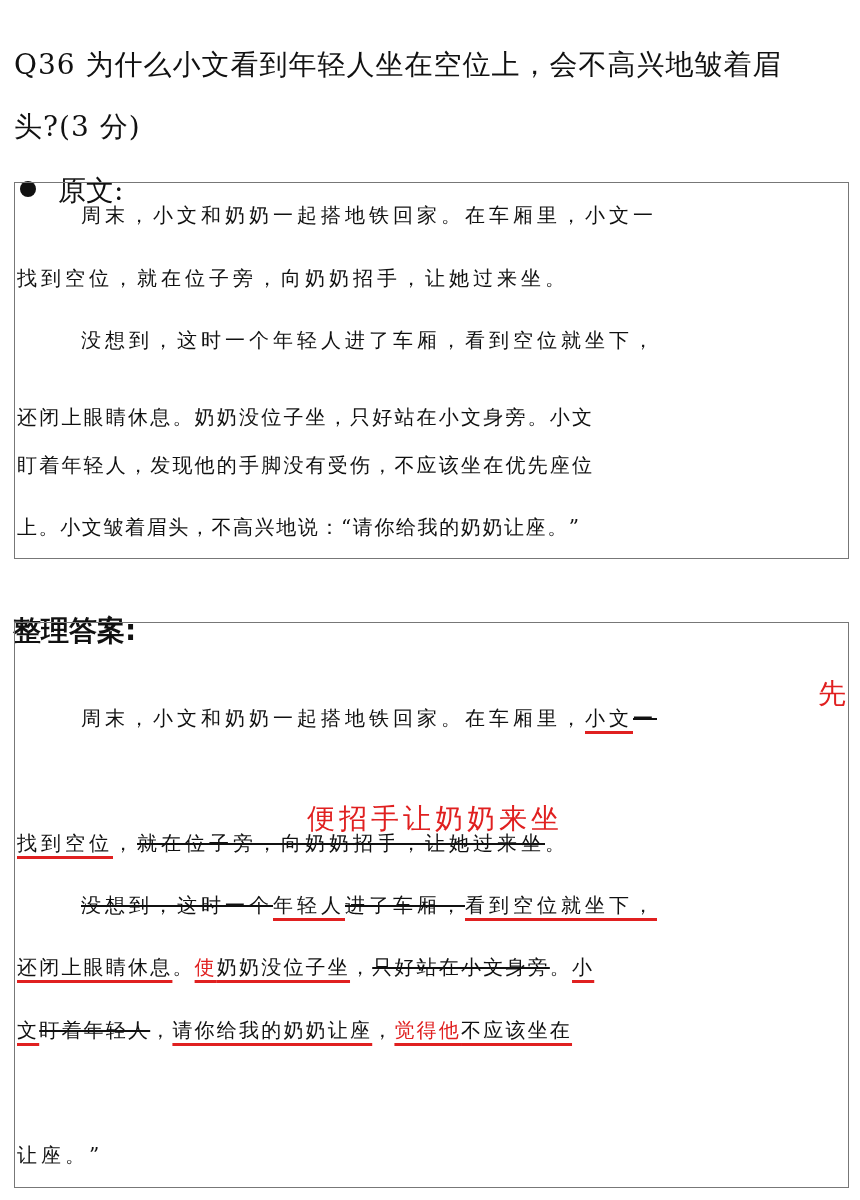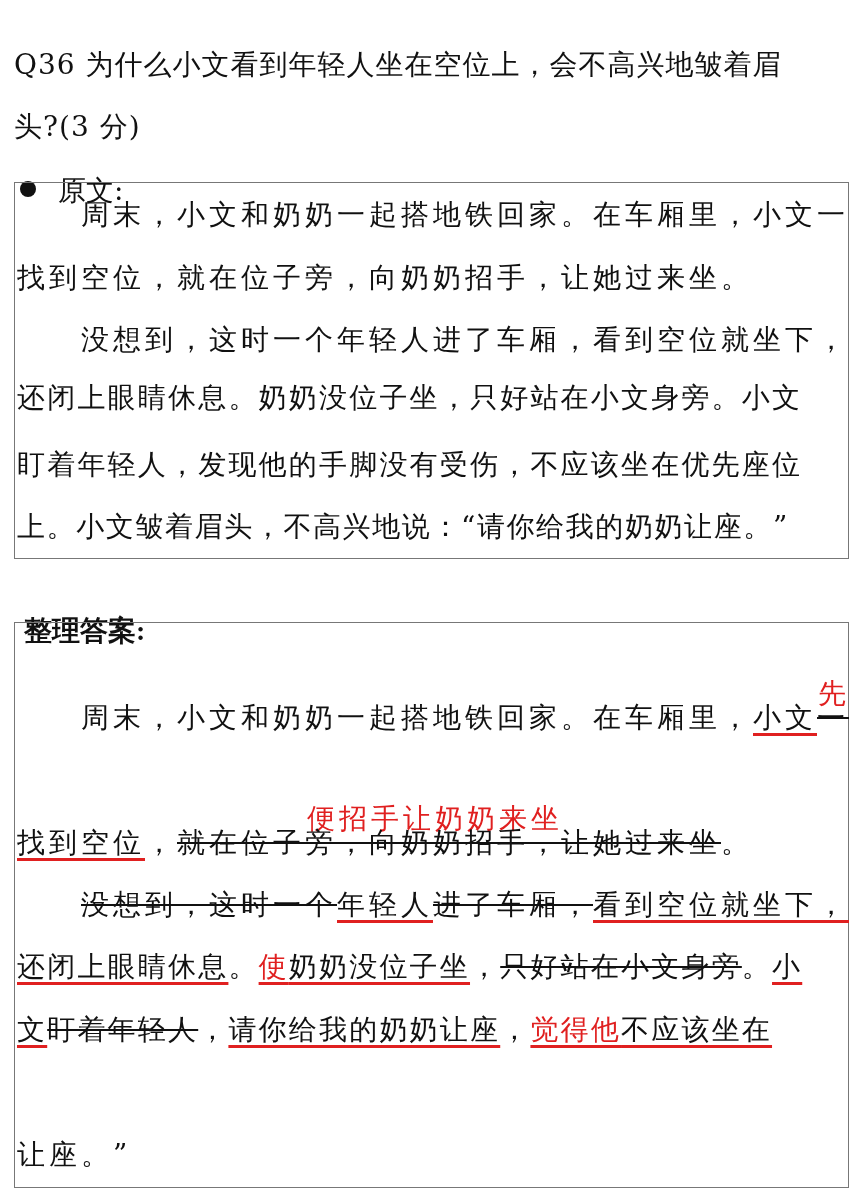--- a/index.html
+++ b/index.html
@@ -4,46 +4,46 @@
 <style>
   html, body { margin: 0; padding: 0; background: #ffffff; }
   body { width: 860px; height: 1200px; position: relative; overflow: hidden;
          font-family: "DejaVu Serif", "Liberation Serif", serif; color: #111; }
   .abs { position: absolute; white-space: nowrap; margin-top: 40px; }
   .q { font-size: 28px; letter-spacing: 1px; }
   .heading { font-size: 28px; }
   .bold { font-weight: bold; font-family: "DejaVu Sans", "Liberation Sans", sans-serif; }
   .bullet { display: inline-block; width: 16px; height: 16px; border-radius: 50%; background: #111; margin-right: 22px; vertical-align: 3px; }
   .box { position: absolute; border: 1px solid #777; box-sizing: border-box; }
-  .line { position: absolute; left: 2px; font-size: 28px; letter-spacing: 4px; white-space: nowrap; height: 40px; line-height: 40px; }
+  .line { position: absolute; left: 2px; font-size: 20px; letter-spacing: 4px; white-space: nowrap; height: 40px; line-height: 40px; }
   .red { color: #e02020; }
   .u { text-decoration: underline; text-decoration-color: #e02020; text-decoration-thickness: 3px; text-underline-offset: 6px; }
   .s { text-decoration: line-through; text-decoration-color: #111; text-decoration-thickness: 2px; }
   .redins { font-size: 28px; letter-spacing: 4px; color: #e02020; }
 </style>
 </head>
 <body>
 
 <div class="abs q" style="left:14px; top:6px;">Q36  为什么小文看到年轻人坐在空位上，会不高兴地皱着眉</div>
 <div class="abs q" style="left:14px; top:68px;">头?(3 分)</div>
 
 <div class="abs heading" style="left:20px; top:132px;">
   <span class="bullet"></span><span>原文:</span>
 </div>
 
 <div class="box" style="left:14px; top:182px; width:835px; height:377px;">
   <div class="line" style="top:12px; left:66px;">周末，小文和奶奶一起搭地铁回家。在车厢里，小文一</div>
   <div class="line" style="top:75px;">找到空位，就在位子旁，向奶奶招手，让她过来坐。</div>
   <div class="line" style="top:137px; left:66px;">没想到，这时一个年轻人进了车厢，看到空位就坐下，</div>
-  <div class="line" style="top:195px; letter-spacing:2.2px;">还闭上眼睛休息。奶奶没位子坐，只好站在小文身旁。小文</div>
+  <div class="line" style="top:214px; letter-spacing:2.2px;">还闭上眼睛休息。奶奶没位子坐，只好站在小文身旁。小文</div>
   <div class="line" style="top:324px; letter-spacing:1.6px;">上。小文皱着眉头，不高兴地说：“请你给我的奶奶让座。”</div>
   <div class="line" style="top:262px; letter-spacing:2.2px;">盯着年轻人，发现他的手脚没有受伤，不应该坐在优先座位</div>
 </div>
 
-<div class="abs heading bold" style="left:24px; top:572px;font-family:Liberation Serif, serif;">整理答案:</div>
+<div class="abs heading bold" style="left:13px; top:572px;">整理答案:</div>
 
 <div class="box" style="left:14px; top:622px; width:835px; height:566px;">
   <div class="abs redins" style="right:2px; top:12px; letter-spacing:0;">先</div>
 
   <div class="line" style="top:75px; left:66px;">
     <span>周末，小文和奶奶一起搭地铁回家。在车厢里，</span><span class="u">小文</span><span class="s">一</span>
   </div>
 
   <div class="abs redins" style="left:292px; top:137px;">便招手让奶奶来坐</div>
 

